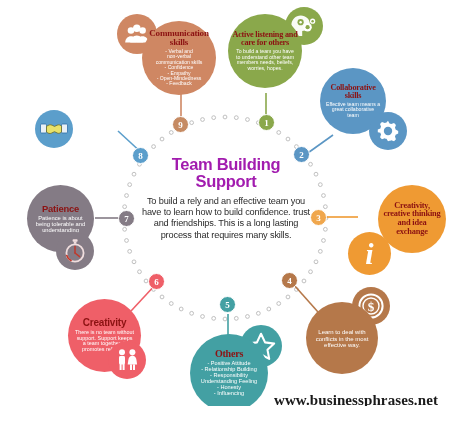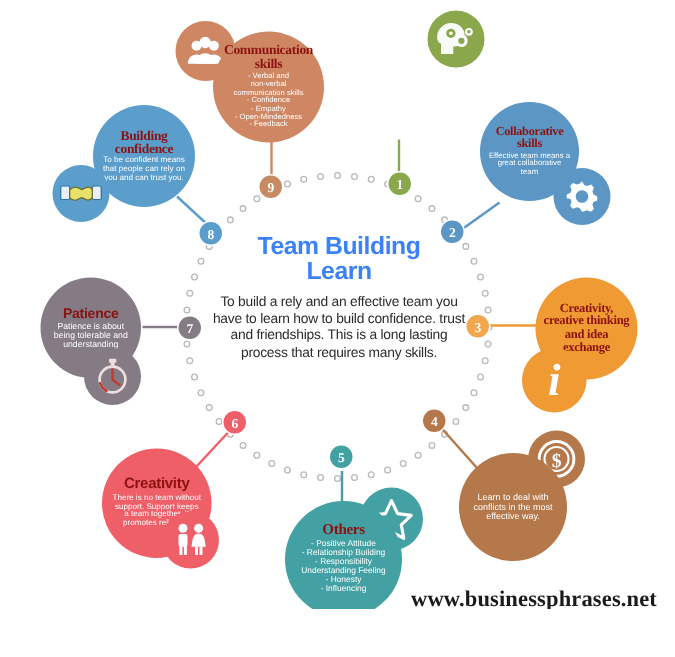--- a/index.html
+++ b/index.html
@@ -75,21 +75,21 @@
     left: 140px;
     top: 156px;
     width: 172px;
     text-align: center;
   }
   #center-title {
     font-family: "Liberation Sans", sans-serif;
     font-weight: bold;
     font-size: 16.5px;
     line-height: 1.03;
-    color: #3b82f6;
+    color: #a21caf;
     letter-spacing: -0.3px;
   }
   #center-desc {
     margin-top: 6px;
     font-size: 9.2px;
     line-height: 1.22;
     color: #2b2b2b;
     letter-spacing: -0.15px;
   }
   #site-url {
@@ -212,41 +212,47 @@
     <svg width="26" height="24" viewBox="0 0 26 24">
       <path d="M3 22V15c-1.6-.4-2.6-2-2.6-4.2C.4 5.6 4.6 1.4 9.8 1.4c5 0 9 3.6 9 8.2 0 4.6-3.6 7.4-7.6 7.4v5z" fill="#fff" opacity="0.95"></path>
       <circle cx="9.6" cy="8.2" r="3.1" fill="#8aa84b"></circle>
       <circle cx="9.6" cy="8.2" r="1.2" fill="#fff"></circle>
       <circle cx="16.6" cy="13.2" r="4.2" fill="#fff"></circle>
       <circle cx="16.6" cy="13.2" r="2.1" fill="#8aa84b"></circle>
       <circle cx="21.6" cy="7.2" r="2.6" fill="#fff"></circle>
       <circle cx="21.6" cy="7.2" r="1.2" fill="#8aa84b"></circle>
     </svg>
   </div>
+  <div class="node" style="left:228px; top:14px; width:74px; height:74px; background:#8aa84b;">
+    <div class="node-title" style="font-size:8.2px;">
+      <span>Active listening and care for others</span>
+    </div>
+    <div class="node-body" style="font-size:5.2px; width:60px;">To build a team you have to understand other team members needs, beliefs, worries, hopes.</div>
+  </div>
   <div class="num" style="left:258px; top:114px; width:17px; height:17px; background:#8aa84b;">
     <span>1</span>
   </div>
 
   <div class="node" style="left:320px; top:68px; width:66px; height:66px; background:#5b96c4;text-align:center;">
     <div class="node-title" style="font-size:8.2px;">
       <span>Collaborative skills</span>
     </div>
     <div class="node-body" style="font-size:5.2px; width:55px;">Effective team means a great collaborative team</div>
   </div>
   <div class="icon-bubble" style="left:369px; top:112px; width:38px; height:38px; background:#5b96c4;">
     <svg width="24" height="24" viewBox="0 0 24 24">
       <path fill="#fff" d="M12 1.8l1.5 2.6c.6.1 1.2.35 1.75.65l2.8-1 1.9 1.9-1 2.8c.3.55.55 1.15.65 1.75l2.6 1.5v2.6l-2.6 1.1c-.1.6-.35 1.2-.65 1.75l1 2.8-1.9 1.9-2.8-1c-.55.3-1.15.55-1.75.65L12 22.2l-1.5-2.4c-.6-.1-1.2-.35-1.75-.65l-2.8 1-1.9-1.9 1-2.8c-.3-.55-.55-1.15-.65-1.75L1.8 13.2v-2.6l2.6-1.1c.1-.6.35-1.2.65-1.75l-1-2.8 1.9-1.9 2.8 1c.55-.3 1.15-.55 1.75-.65z"></path>
       <circle cx="12" cy="12" r="4.2" fill="#5b96c4"></circle>
     </svg>
   </div>
   <div class="num" style="left:293px; top:146px; width:17px; height:17px; background:#5b96c4;">
     <span>2</span>
   </div>
 
-  <div class="node" style="left:357px; top:185px; width:68px; height:68px; background:#ef9a33;">
+  <div class="node" style="left:378px; top:185px; width:68px; height:68px; background:#ef9a33;">
     <div class="node-title" style="font-size:8.4px;">
       <span>Creativity, creative thinking and idea exchange</span>
     </div>
   </div>
   <div class="icon-bubble" style="left:348px; top:232px; width:43px; height:43px; background:#ef9a33;">
     <span style="font-family:'Liberation Serif',serif; font-style:italic; font-weight:bold; font-size:30px; color:#fff; line-height:1;">i</span>
   </div>
   <div class="num" style="left:310px; top:209px; width:17px; height:17px; background:#f0a74d;">
     <span>3</span>
   </div>
@@ -322,40 +328,34 @@
       <circle cx="13" cy="15" r="8.6" fill="none" stroke="#f0dede" stroke-width="1.8"></circle>
       <path d="M13 15 L13 8.4" stroke="#c0392b" stroke-width="1.5" stroke-linecap="round"></path>
       <path d="M13 15 L17.6 18.6" stroke="#c0392b" stroke-width="1.5" stroke-linecap="round"></path>
       <path d="M4.8 17.5 A8.6 8.6 0 0 0 9 22.6" stroke="#c0392b" stroke-width="1.7" fill="none" stroke-linecap="round"></path>
     </svg>
   </div>
   <div class="num" style="left:118px; top:210px; width:17px; height:17px; background:#847b85;">
     <span>7</span>
   </div>
 
-  <div class="node" style="left:62px; top:70px; width:68px; height:68px; background:#5b9ecb;">
-    <div class="node-title" style="font-size:9px;">
-      <span>Building confidence</span>
-    </div>
-    <div class="node-body" style="font-size:5.4px; width:56px;">To be confident means that people can rely on you and can trust you.</div>
-  </div>
   <div class="icon-bubble" style="left:35px; top:110px; width:38px; height:38px; background:#5b9ecb;">
     <svg width="28" height="18" viewBox="0 0 28 18">
       <rect x="0.5" y="4" width="6" height="9" rx="1" fill="#e8f0f6" stroke="#2e6ea8" stroke-width="0.8"></rect>
       <rect x="21.5" y="4" width="6" height="9" rx="1" fill="#e8f0f6" stroke="#2e6ea8" stroke-width="0.8"></rect>
       <path d="M6.5 6.5c2-1.6 3.8-2.2 5.6-1.3l2.4 1.2 2.6-1.2c1.8-.8 3.4-.2 4.4 1.2v5.4c-1.2 1.3-2.6 1.9-4 1.3l-3-1.4-3.2 1.5c-1.6.7-3.2.2-4.8-1.2z" fill="#e8e26a" stroke="#6b6b2a" stroke-width="0.8" stroke-linejoin="round"></path>
     </svg>
   </div>
   <div class="num" style="left:132px; top:147px; width:17px; height:17px; background:#5b9ecb;">
     <span>8</span>
   </div>
 
   <div id="center-block">
     <div id="center-title">
       <div>Team Building</div>
-      <div>Learn</div>
+      <div>Support</div>
     </div>
     <div id="center-desc">To build a rely and an effective team you have to learn how to build confidence. trust and friendships. This is a long lasting process that requires many skills.</div>
   </div>
 
   <div id="site-url">www.businessphrases.net</div>
 
 </div>
 
 </body></html>

